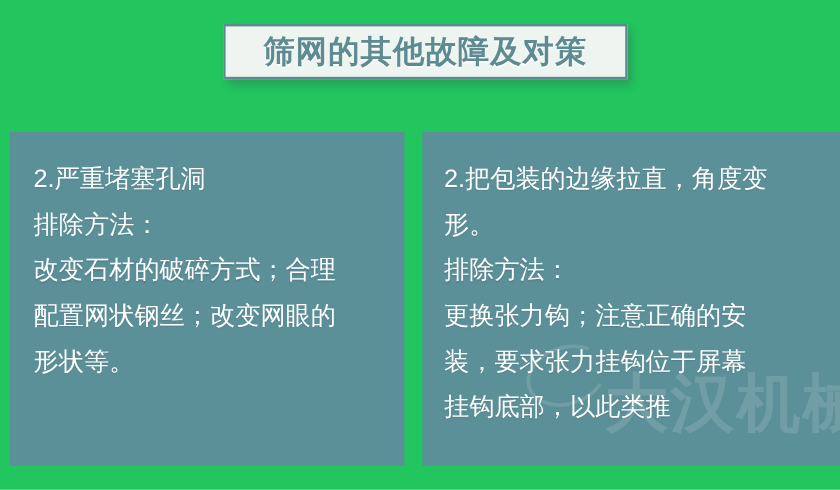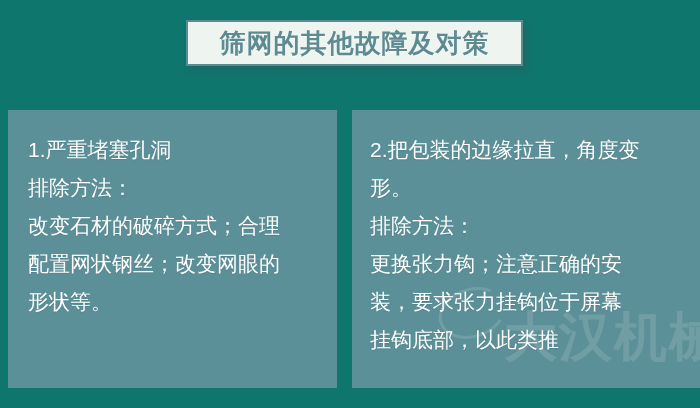--- a/index.html
+++ b/index.html
@@ -10,21 +10,21 @@
     width: 700px;
     height: 408px;
     background: #e8f0ea;
     font-family: "Liberation Sans", "DejaVu Sans", sans-serif;
     overflow: hidden;
   }
   .slide {
     position: relative;
     width: 700px;
     height: 408px;
-    background: #0f766e;
+    background: #22c55e;
     overflow: hidden;
   }
 
   
   .title-wrap {
     position: absolute;
     left: 186px;
     top: 20px;
     width: 337px;
     height: 46px;
@@ -135,21 +135,21 @@
 
   <div class="title-wrap">
     <div class="title-box">
       <div class="title-text">筛网的其他故障及对策</div>
     </div>
   </div>
 
   <div class="panels">
 
     <div class="panel panel-left">
-      <div class="panel-body">1.严重堵塞孔洞
+      <div class="panel-body">2.严重堵塞孔洞
 排除方法：
 改变石材的破碎方式；合理
 配置网状钢丝；改变网眼的
 形状等。</div>
     </div>
 
     <div class="panel panel-right">
       <div class="panel-body">2.把包装的边缘拉直，角度变
 形。
 排除方法：

